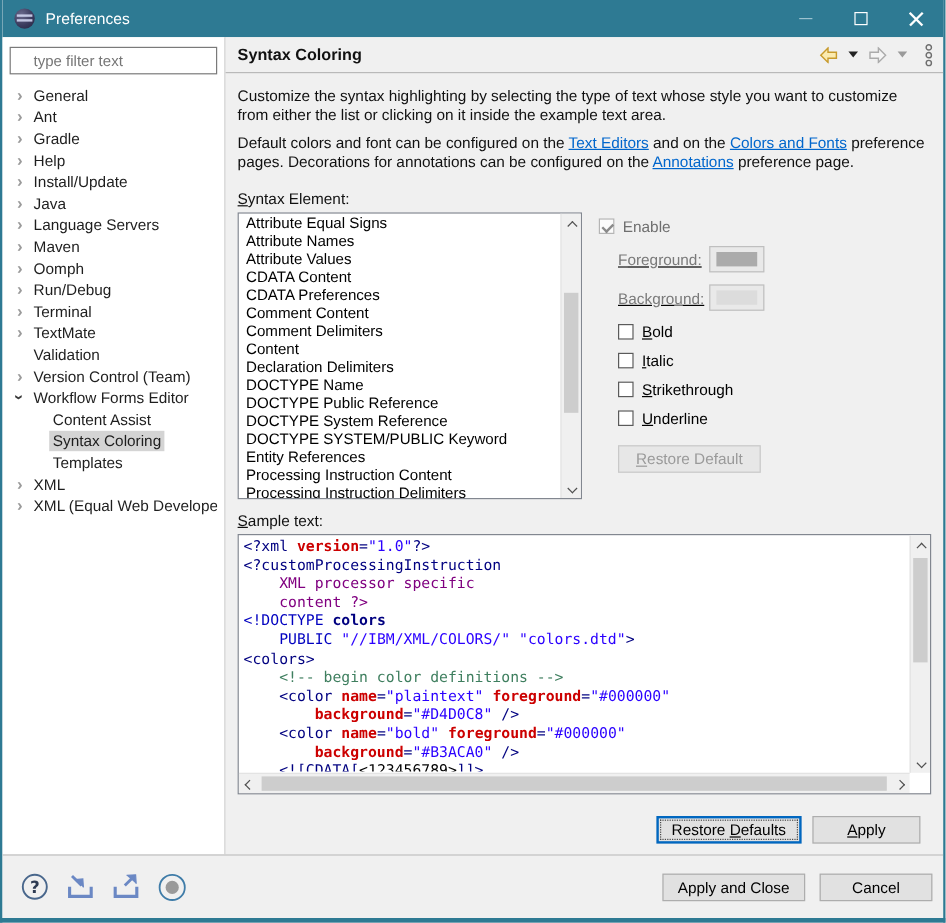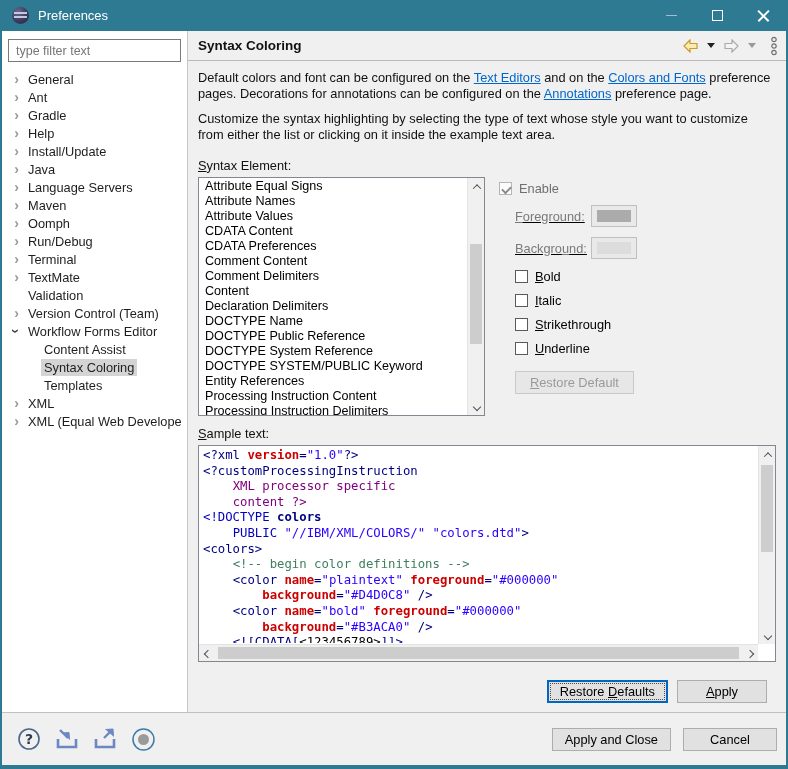--- a/index.html
+++ b/index.html
@@ -21,21 +21,21 @@
   .win-controls{ margin-left:auto; display:flex; height:100%; }
   .win-btn{ width:46px; height:100%; display:flex; align-items:center; justify-content:center; }
   .glyph-min{ width:11px; height:1px; background:#9cc2cf;}
   .glyph-max{ width:11px; height:11px; border:1.5px solid #fff;}
   .glyph-close{ position:relative; width:13px; height:13px;}
   .glyph-close::before,.glyph-close::after{ content:""; position:absolute; left:-1px; top:6px; width:15px; height:1.6px; background:#fff;}
   .glyph-close::before{ transform:rotate(45deg);} .glyph-close::after{ transform:rotate(-45deg);}
   
   .main{ flex:1; display:flex; min-height:0; }
   .left-panel{ width:186px; flex:0 0 186px; background:#fff; border-right:1px solid #C6C6C6; padding:8px 6px 0 6px; display:flex; flex-direction:column;}
-  .filter-input{ width:100%; height:23px; border:1px solid #7a7a7a; font:12.5px "Liberation Sans",sans-serif; padding:2px 7px; color:#333; outline:none;}
+  .filter-input{ width:100%; height:23px; border:1px solid #7a7a7a; font:12.5px "Liberation Sans",sans-serif; padding:2px 19px; color:#333; outline:none;}
   .filter-input::placeholder{ color:#767676;}
   .tree{ margin-top:8px; flex:1; overflow:hidden; }
   .tree-row{ height:18px; display:flex; align-items:center; font-size:12.8px; color:#1e1e1e; cursor:default; white-space:nowrap;}
   .chev{ width:17px; flex:0 0 17px; display:flex; align-items:center; justify-content:center; }
   .chev::before{ content:"›"; font-size:14px; line-height:1; color:#9a9a9a; font-weight:600;}
   .tree-row.expanded .chev::before{ color:#3a3a3a; transform:rotate(90deg); display:inline-block;}
   .tree-row.leaf .chev::before{ content:""; }
   .tree-row.child{ padding-left:16px; }
   .tree-label{ padding:1px 3px; }
   .tree-row.selected .tree-label{ background:#D4D4D4; }
@@ -225,22 +225,22 @@
             <svg width="8" height="20" viewBox="0 0 8 20">
               <circle cx="4" cy="3.5" r="2.2" fill="none" stroke="#6f6f6f" stroke-width="1.2"></circle>
               <circle cx="4" cy="10" r="2.2" fill="none" stroke="#6f6f6f" stroke-width="1.2"></circle>
               <circle cx="4" cy="16.5" r="2.2" fill="none" stroke="#6f6f6f" stroke-width="1.2"></circle>
             </svg>
           </span>
         </div>
       </div>
 
       <div class="r-body">
+        <div class="desc" style="margin-top:2px;">Customize the syntax highlighting by selecting the type of text whose style you want to customize from either the list or clicking on it inside the example text area.</div>
         <div class="desc" id="para2">Default colors and font can be configured on the <a>Text Editors</a> and on the <a>Colors and Fonts</a> preference pages. Decorations for annotations can be configured on the <a>Annotations</a> preference page.</div>
-        <div class="desc" style="margin-top:2px;">Customize the syntax highlighting by selecting the type of text whose style you want to customize from either the list or clicking on it inside the example text area.</div>
 
         <div class="section-label">
           <span></span><u>S</u><span>yntax Element:</span>
         </div>
 
         <div class="content-row">
           <div class="listbox">
             <div class="list-inner" id="syntax-items">
                 <div class="list-item">Attribute Equal Signs</div>
                 <div class="list-item">Attribute Names</div>

